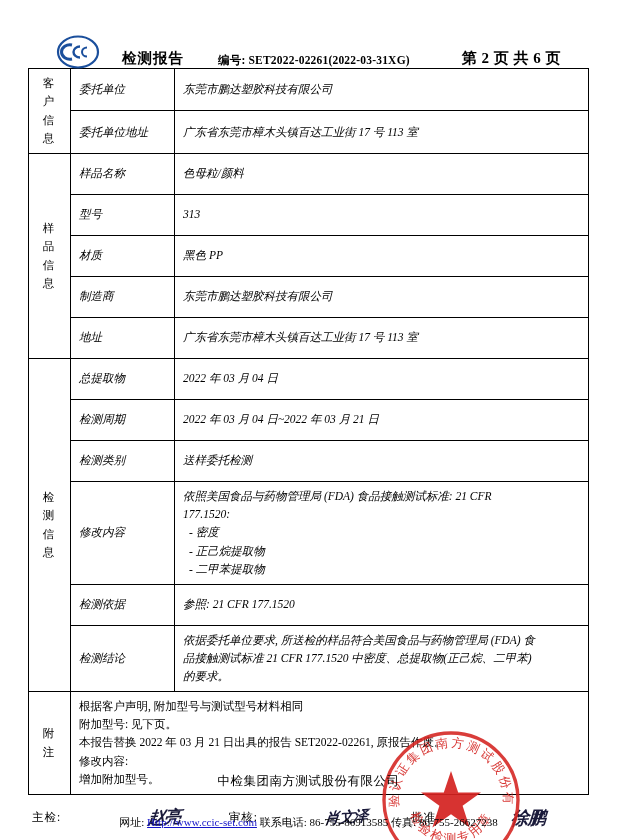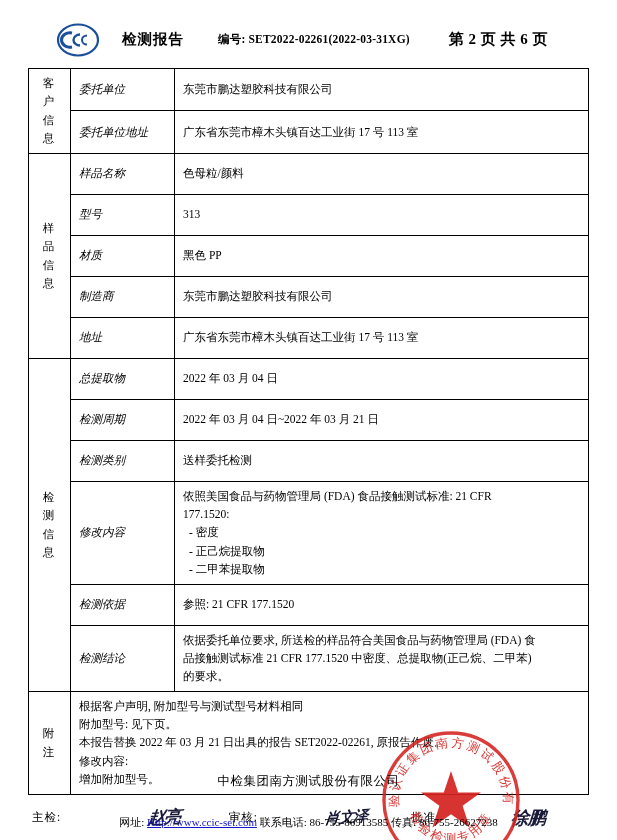--- a/index.html
+++ b/index.html
@@ -18,21 +18,21 @@
     width: 617px;
     height: 840px;
     position: relative;
     box-sizing: border-box;
     padding: 0 28px;
   }
 
   
   .header {
     display: flex;
-    align-items: center;
+    align-items: flex-end;
     height: 58px;
     padding-top: 10px;
     padding-left: 28px;
   }
   .logo {
     width: 44px;
     height: 34px;
     position: relative;
     flex: 0 0 auto;
     margin-right: 22px;
@@ -41,21 +41,21 @@
   .report-title {
     font-size: 14.5px;
     font-weight: bold;
     letter-spacing: 1px;
     margin-right: 34px;
   }
   .report-no {
     font-size: 11.5px;
     font-weight: bold;
     letter-spacing: 0.2px;
-    margin-right: 39px;
+    margin-right: 52px;
   }
   .page-no {
     font-size: 15px;
     font-weight: bold;
     letter-spacing: 0.5px;
   }
 
   
   table.main {
     border-collapse: collapse;
@@ -81,20 +81,21 @@
   .field-label {
     width: 86px;
     padding-left: 10px;
     font-size: 11.5px;
     white-space: nowrap;
     font-style: italic;
   }
   .field-value {
     padding-left: 10px;
     font-size: 11.5px;
+    font-style: italic;
   }
   .cell-tall { height: 30px; }
   .multiline { line-height: 1.75; }
   .indent-item { padding-left: 6px; }
 
   
   .remark-body {
     line-height: 1.9;
     font-size: 11.5px;
     padding: 6px 10px;

